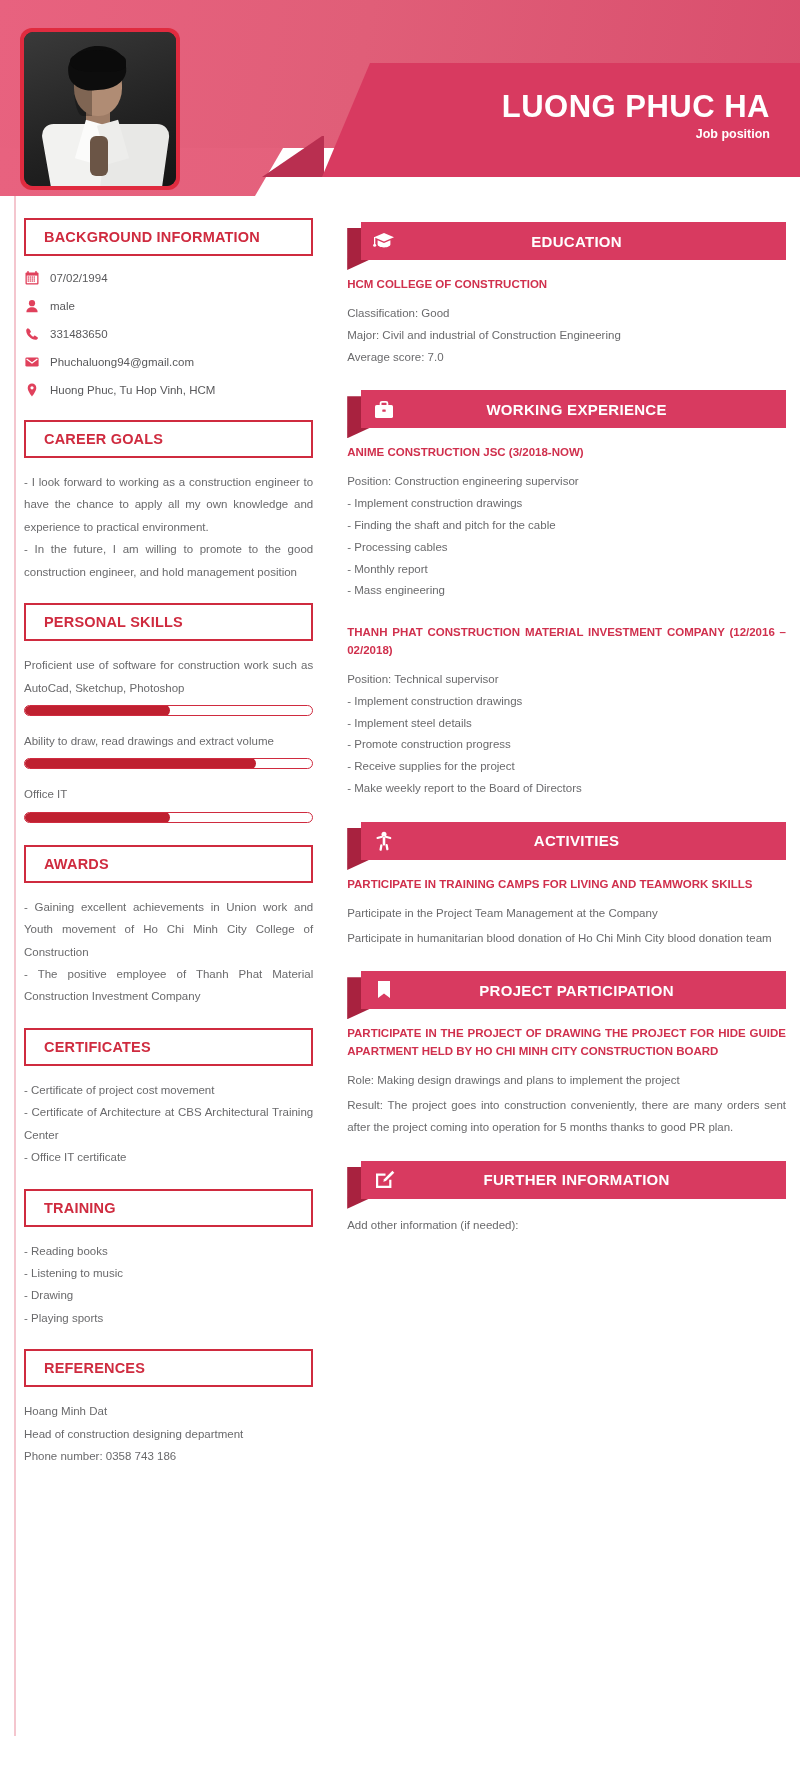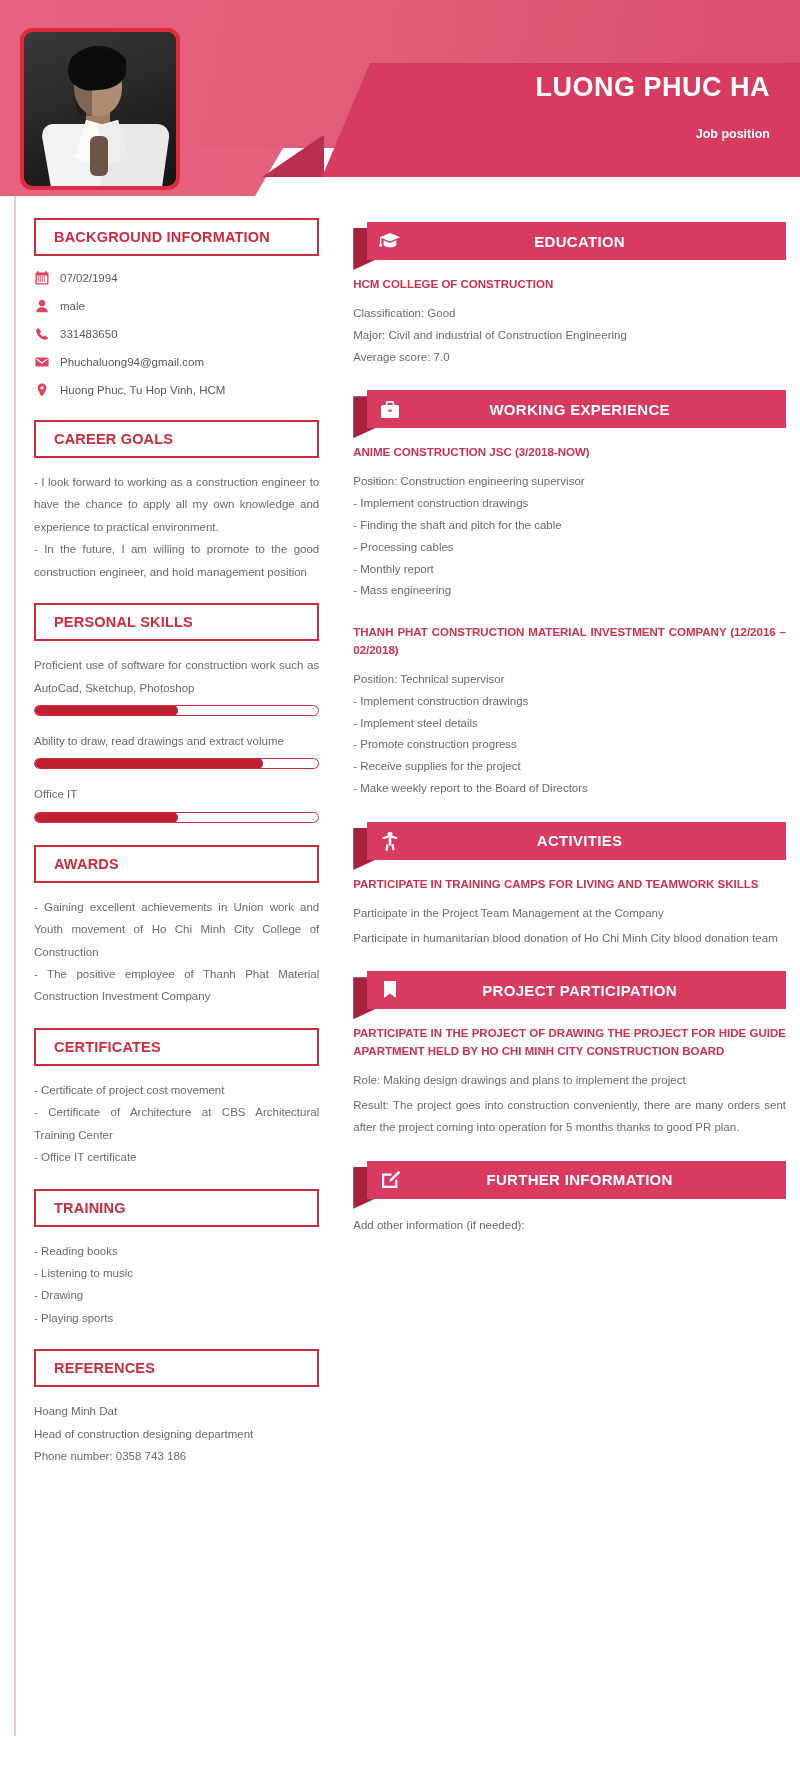--- a/index.html
+++ b/index.html
@@ -49,23 +49,23 @@
   }
   .header-band-fold {
     position: absolute;
     left: 262px; top: 136px;
     width: 62px; height: 41px;
     background: #b92f50;
     clip-path: polygon(0 41px, 60px 0, 62px 0, 62px 41px);
   }
   .header-name {
     position: absolute;
-    right: 30px; top: 72px;
+    right: 30px; top: 89px;
     color: #ffffff;
-    font-size: 27px;
+    font-size: 31px;
     font-weight: bold;
     letter-spacing: 0.5px;
     text-align: center;
     font-family: "Liberation Sans", sans-serif;
   }
   .header-job {
     position: absolute;
     right: 30px; top: 127px;
     color: #ffffff;
     font-size: 12.5px;
@@ -100,21 +100,21 @@
   .p-shirt-r { position:absolute; left:80px; top:92px; width:62px; height:70px; background:#e8e8e6; transform:skewX(-8deg); border-radius:0 14px 0 0; }
   .p-collar-l { position:absolute; left:56px; top:90px; width:22px; height:40px; background:#fbfbfa; transform:rotate(16deg); }
   .p-collar-r { position:absolute; left:78px; top:90px; width:22px; height:40px; background:#ededeb; transform:rotate(-16deg); }
   .p-chest { position:absolute; left:66px; top:104px; width:18px; height:40px; background:#6b5546; border-radius:6px; }
 
   
   .content {
     position: relative;
     display: flex;
     gap: 0;
-    padding: 0 0 40px 12px;
+    padding: 0 0 40px 2px;
   }
   .left-col {
     width: 330px;
     padding: 22px 18px 0 22px;
     position: relative;
   }
   .right-col {
     width: 470px;
     padding: 22px 14px 0 16px;
     position: relative;

